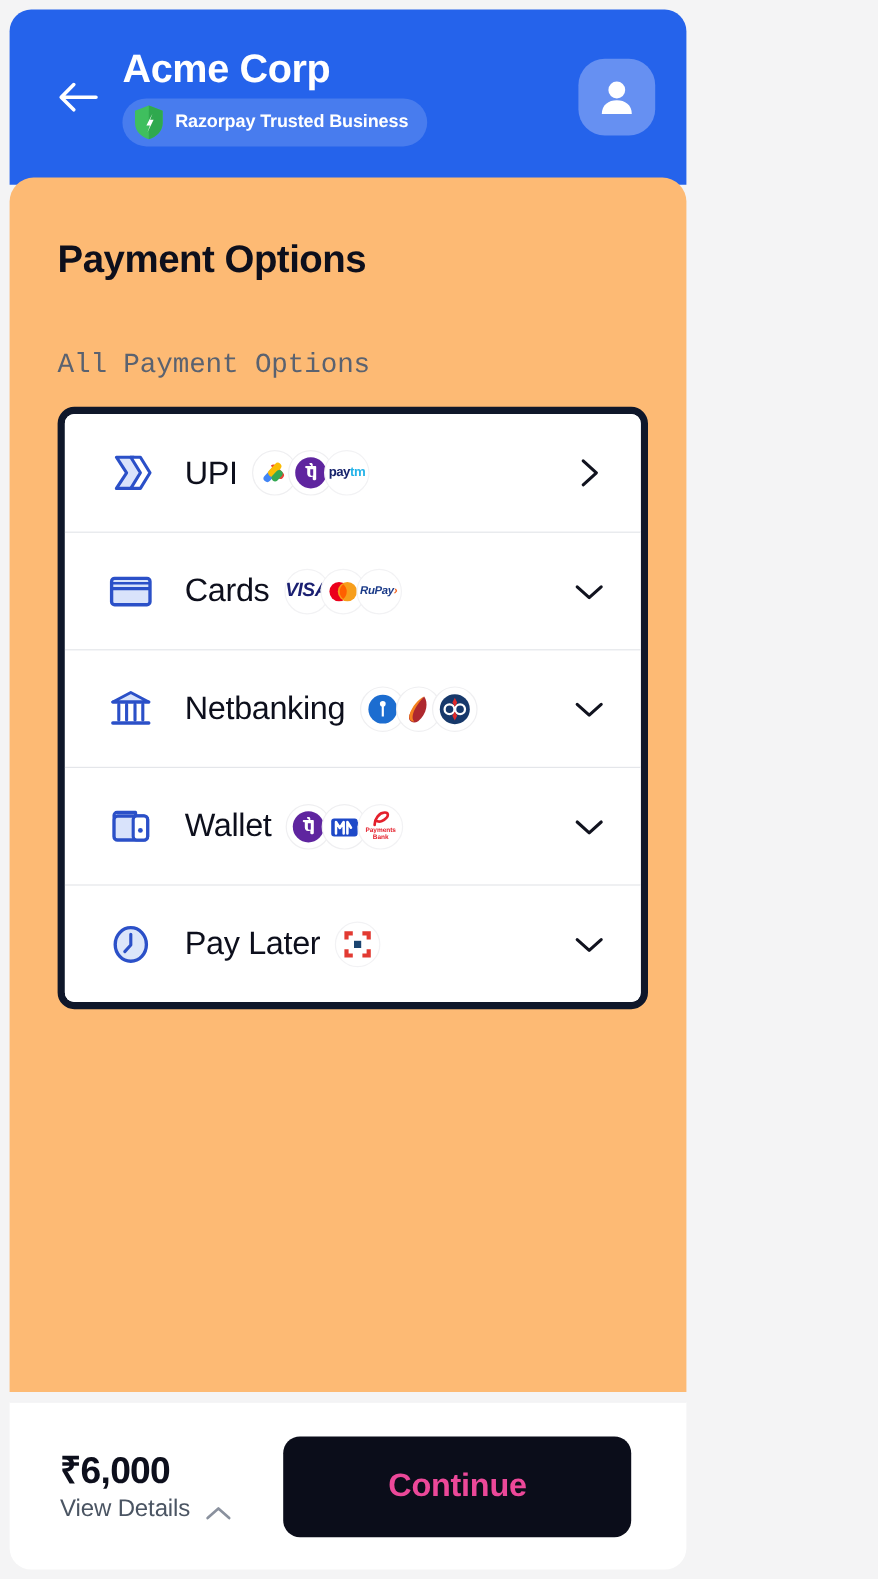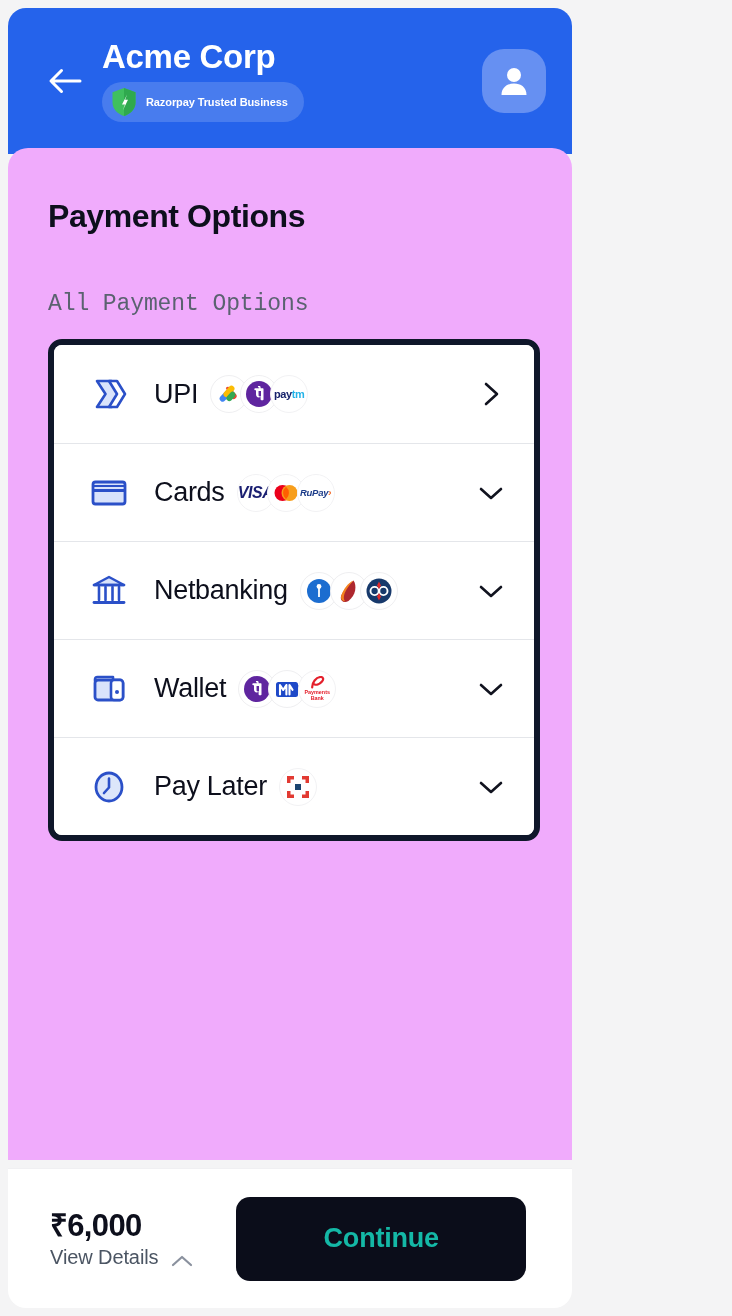--- a/index.html
+++ b/index.html
@@ -64,21 +64,21 @@
   .trust-pill {
     display: inline-flex;
     align-items: center;
     gap: 9px;
     background: rgba(255,255,255,0.16);
     border-radius: 20px;
     padding: 5px 16px 5px 9px;
   }
   .trust-pill-text {
     color: #ffffff;
-    font-size: 11px;
+    font-size: 15px;
     font-weight: bold;
     letter-spacing: -0.1px;
   }
 
   .avatar-btn {
     width: 64px;
     height: 64px;
     flex: 0 0 64px;
     background: #6690F2;
     border-radius: 22px;
@@ -88,21 +88,21 @@
     cursor: pointer;
   }
 
   
   .sheet {
     position: absolute;
     top: 148px;
     left: 8px;
     right: 8px;
     bottom: 156px;
-    background: #f0abfc;
+    background: #fdba74;
     border-radius: 20px 20px 0 0;
     overflow: hidden;
   }
 
   .page-title {
     margin: 50px 0 0 40px;
     font-size: 32px;
     font-weight: bold;
     color: #0D0F1C;
     letter-spacing: -0.4px;
@@ -224,21 +224,21 @@
     letter-spacing: -0.1px;
   }
 
   .continue-btn {
     margin-left: 42px;
     flex: 1 1 auto;
     height: 84px;
     background: #0B0D1A;
     border: none;
     border-radius: 14px;
-    color: #14b8a6;
+    color: #ec4899;
     font-size: 27px;
     font-weight: bold;
     font-family: "Liberation Sans", sans-serif;
     letter-spacing: -0.2px;
     cursor: pointer;
   }
 
   
   .visa-txt {
     font-size: 16px; font-weight: bold; font-style: italic;

